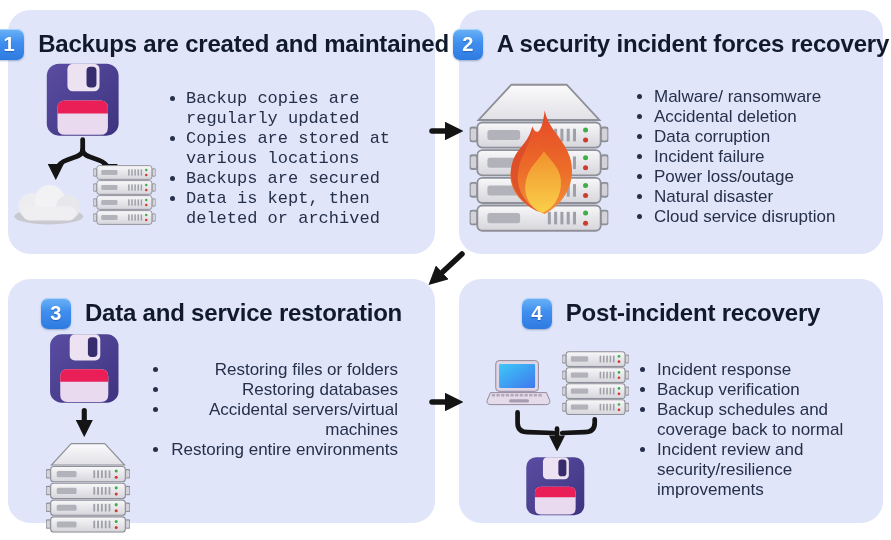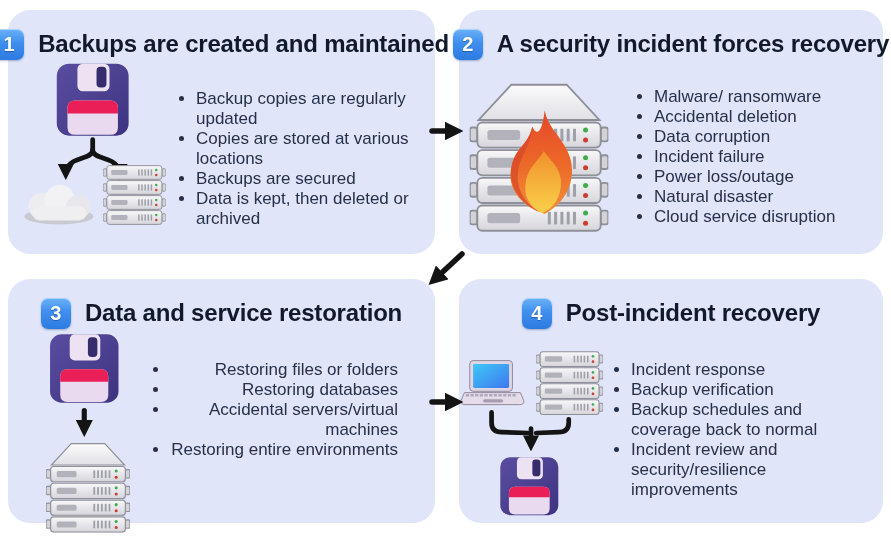--- a/index.html
+++ b/index.html
@@ -39,33 +39,33 @@
   .graphic{flex:none;}
   .graphic svg{display:block;}
 
   .bullets{
     margin:28px 0 0 0;padding:0 0 0 22px;
     color:#26304a;font-size:17px;line-height:1.18;
   }
   .bullets li{margin:0;padding:0;}
 
   
-  .p1 .panel-body{padding-left:10px;}
+  .p1 .panel-body{font-family:Liberation Mono, monospace;}
   .p1 .graphic{margin-top:0;}  .p1 .graphic svg{width:152px;height:166px;}
   .p1 .bullets{width:216px;margin-left:4px;}
 
   .p2 .panel-body{padding-left:4px;}
   .p2 .graphic{margin-top:16px;} .p2 .graphic svg{width:152px;height:176px;}
   .p2 .bullets{width:235px;margin-left:17px;margin-top:26px;}
 
   .p3 .panel-body{padding-left:38px;text-align:right;}
   .p3 .graphic{margin-top:2px;}  .p3 .graphic svg{width:84px;height:201px;}
   .p3 .bullets{width:228px;margin-left:18px;margin-top:30px;}
 
-  .p4 .panel-body{}
+  .p4 .panel-body{padding-left:26px;}
   .p4 .graphic{margin-top:12px;} .p4 .graphic svg{width:150px;height:176px;}
   .p4 .bullets{width:232px;margin-left:0;margin-top:30px;}
 
   .connector{position:absolute;}
   .c12{left:428px;top:118px;}
   .c23{left:412px;top:246px;}
   .c34{left:428px;top:389px;}
 
   .defs-svg{position:absolute;width:0;height:0;overflow:hidden;}
 </style>

